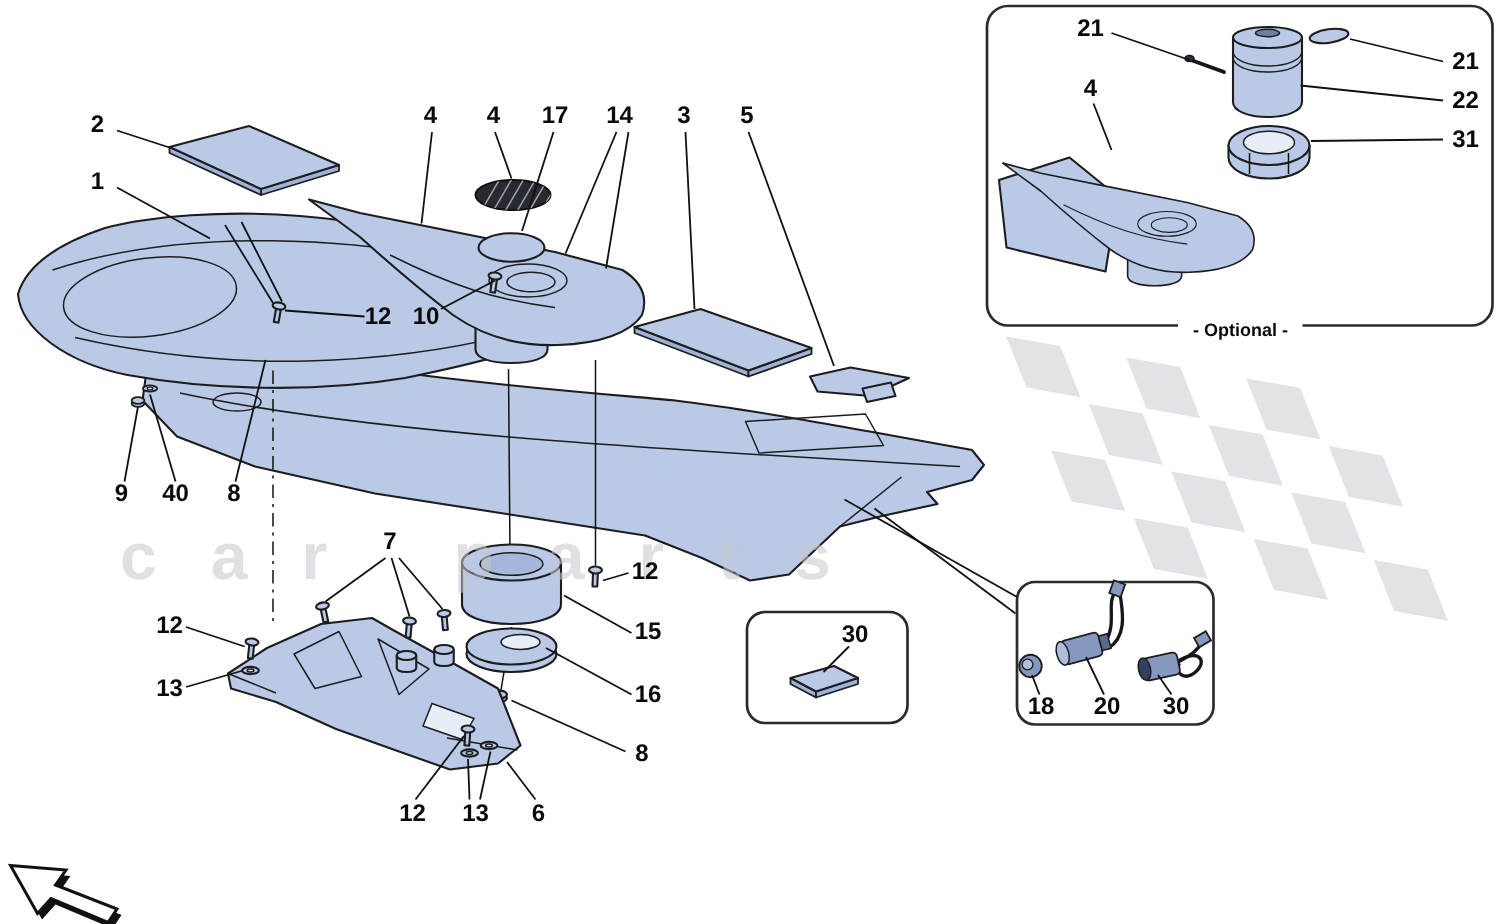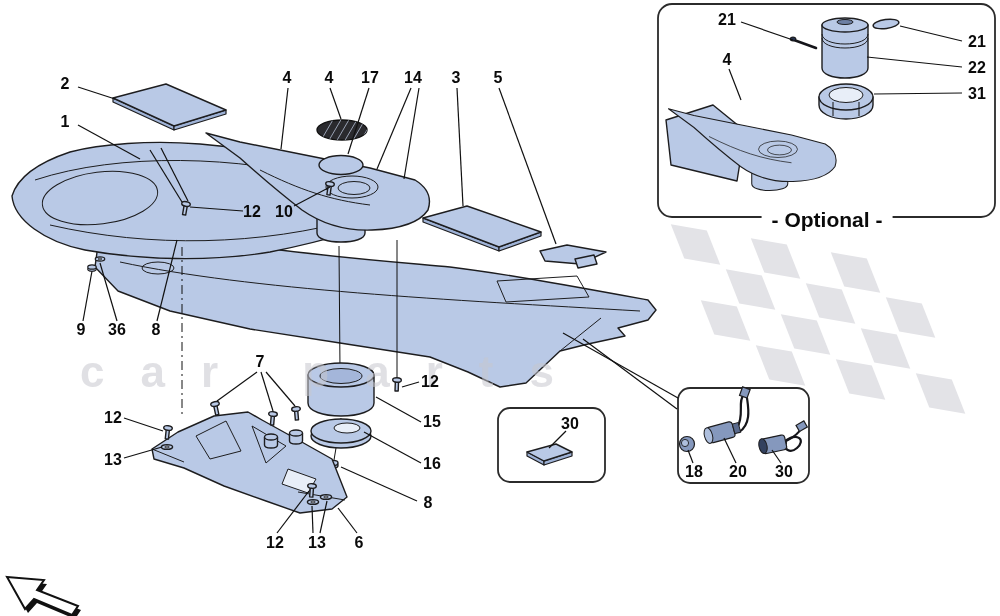--- a/index.html
+++ b/index.html
@@ -19,21 +19,21 @@
     font-size:118px;font-weight:bold;letter-spacing:1px;line-height:1;
     color:rgba(226,51,51,0.50);
     text-shadow:-11px 11px 0 rgba(247,199,207,0.60);
     pointer-events:none;}
   .wm-sub{position:absolute;left:80px;top:350px;z-index:2;
     font-size:44px;font-weight:bold;letter-spacing:36px;line-height:1;
     color:rgba(198,198,206,0.55);pointer-events:none;}
   .lbl{position:absolute;transform:translate(-50%,-50%);z-index:3;
     font-size:16px;font-weight:bold;color:#0a0a0a;white-space:nowrap;}
   .optional-label{position:absolute;transform:translate(-50%,-50%);z-index:3;
-    font-size:21px;font-weight:bold;color:#0a0a0a;background:#fff;padding:0 10px;white-space:nowrap;}
+    font-size:12px;font-weight:bold;color:#0a0a0a;background:#fff;padding:0 10px;white-space:nowrap;}
 </style>
 </head>
 <body>
 
 <div class="stage">
 
 <svg width="1000" height="616" viewBox="0 0 1000 616">
   <defs>
     <g id="d-screw">
       <path d="M-1.6,1.5 L-1.6,11 L1.6,11 L1.6,1.5" class="part"></path>
@@ -279,21 +279,21 @@
       <div class="lbl" style="left: 65px; top: 122px;">1</div>
       <div class="lbl" style="left: 287px; top: 78px;">4</div>
       <div class="lbl" style="left: 329px; top: 78px;">4</div>
       <div class="lbl" style="left: 370px; top: 78px;">17</div>
       <div class="lbl" style="left: 413px; top: 78px;">14</div>
       <div class="lbl" style="left: 456px; top: 78px;">3</div>
       <div class="lbl" style="left: 498px; top: 78px;">5</div>
       <div class="lbl" style="left: 252px; top: 212px;">12</div>
       <div class="lbl" style="left: 284px; top: 212px; text-align: center;">10</div>
       <div class="lbl" style="left: 81px; top: 330px;">9</div>
-      <div class="lbl" style="left: 117px; top: 330px;">36</div>
+      <div class="lbl" style="left: 117px; top: 330px;">40</div>
       <div class="lbl" style="left: 156px; top: 330px;">8</div>
       <div class="lbl" style="left: 260px; top: 362px;">7</div>
       <div class="lbl" style="left: 430px; top: 382px;">12</div>
       <div class="lbl" style="left: 432px; top: 422px;">15</div>
       <div class="lbl" style="left: 432px; top: 464px; text-align: center;">16</div>
       <div class="lbl" style="left: 428px; top: 503px;">8</div>
       <div class="lbl" style="left: 113px; top: 418px;">12</div>
       <div class="lbl" style="left: 113px; top: 460px;">13</div>
       <div class="lbl" style="left: 275px; top: 543px;">12</div>
       <div class="lbl" style="left: 317px; top: 543px;">13</div>

